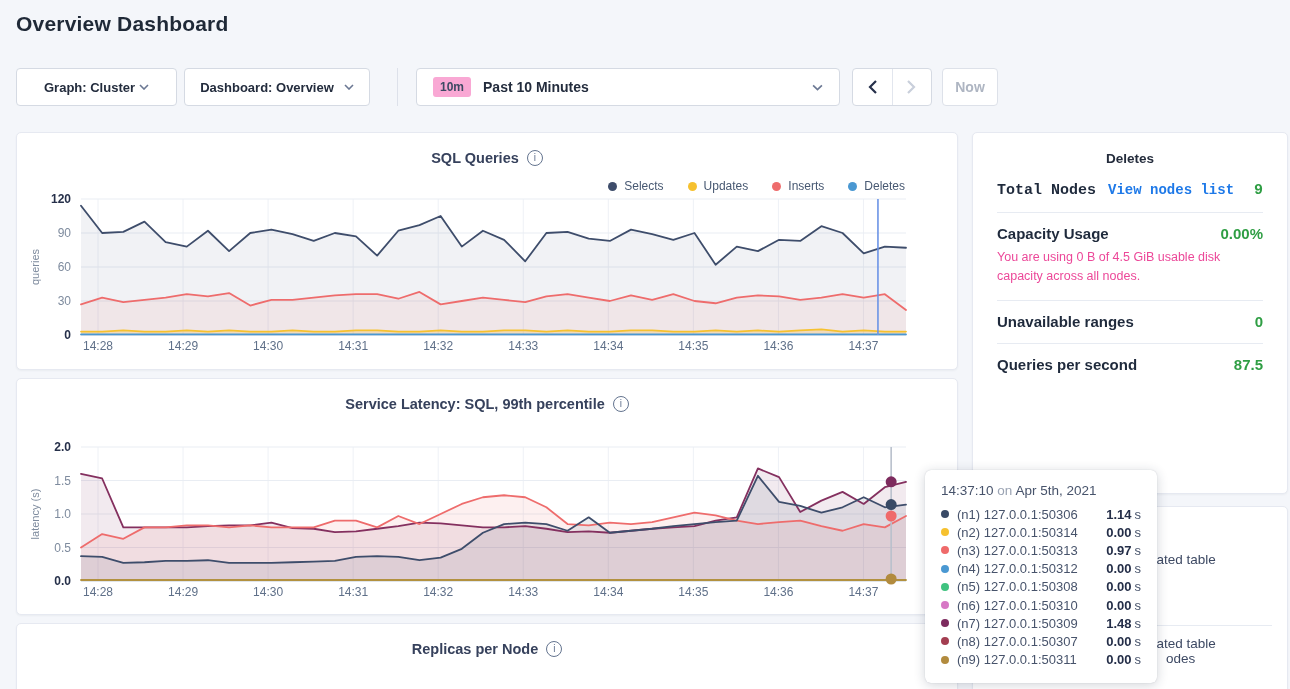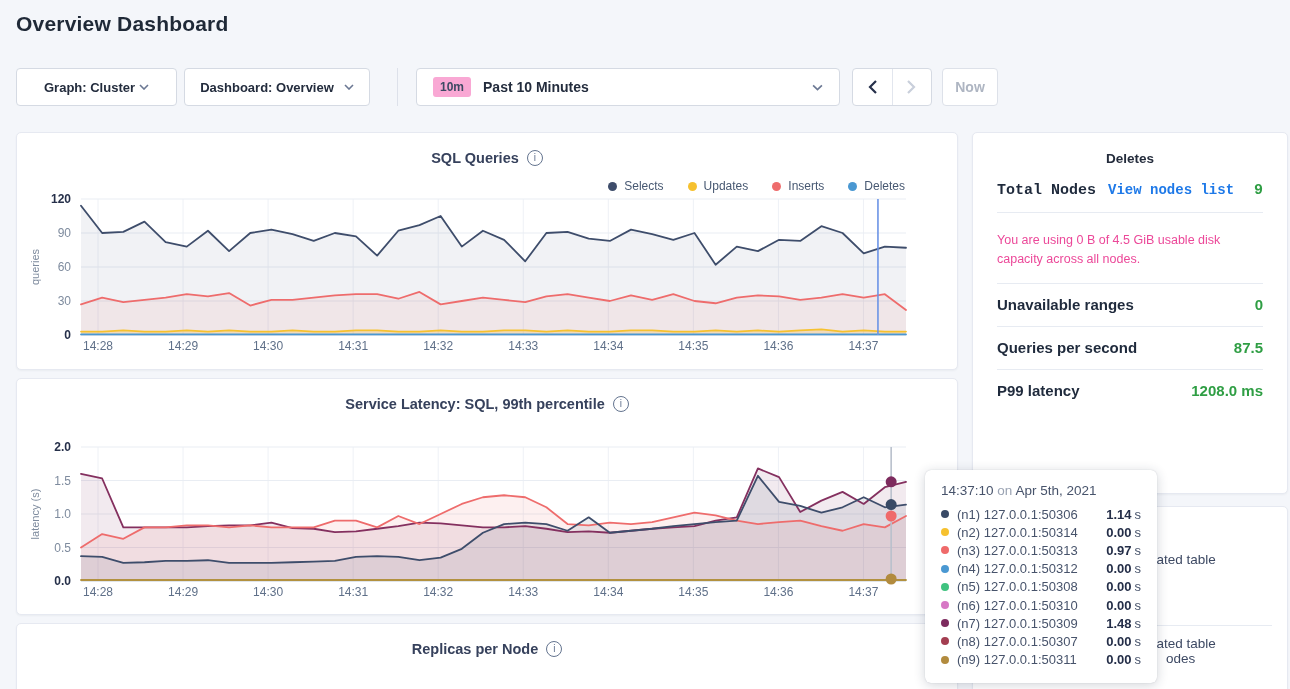--- a/index.html
+++ b/index.html
@@ -265,38 +265,36 @@
   <div class="summary-title">Deletes</div>
   <div id="summary-rows">
       <div class="srow">
         <div class="srow-head">
           <span>Total Nodes</span>
           <span class="srow-link">View nodes list</span>
           <span class="srow-value">9</span>
         </div>
       </div>
       <div class="srow">
+        <div class="srow-head">
+          <span>Capacity Usage</span>
+          <span class="srow-value">0.00%</span>
+        </div>
         <div class="srow-desc">You are using 0 B of 4.5 GiB usable disk capacity across all nodes.</div>
       </div>
       <div class="srow">
         <div class="srow-head">
           <span>Unavailable ranges</span>
           <span class="srow-value">0</span>
         </div>
       </div>
       <div class="srow">
         <div class="srow-head">
           <span>Queries per second</span>
           <span class="srow-value">87.5</span>
-        </div>
-      </div>
-      <div class="srow">
-        <div class="srow-head">
-          <span>P99 latency</span>
-          <span class="srow-value">1208.0 ms</span>
         </div>
       </div>
     </div>
 </div>
 
 <div class="card" id="card-events"></div>
 <span class="frag" id="frag1">eated table</span>
 <div id="frag-divider"></div>
 <span class="frag" id="frag2">eated table</span>
 <span class="frag" id="frag3">odes</span>

